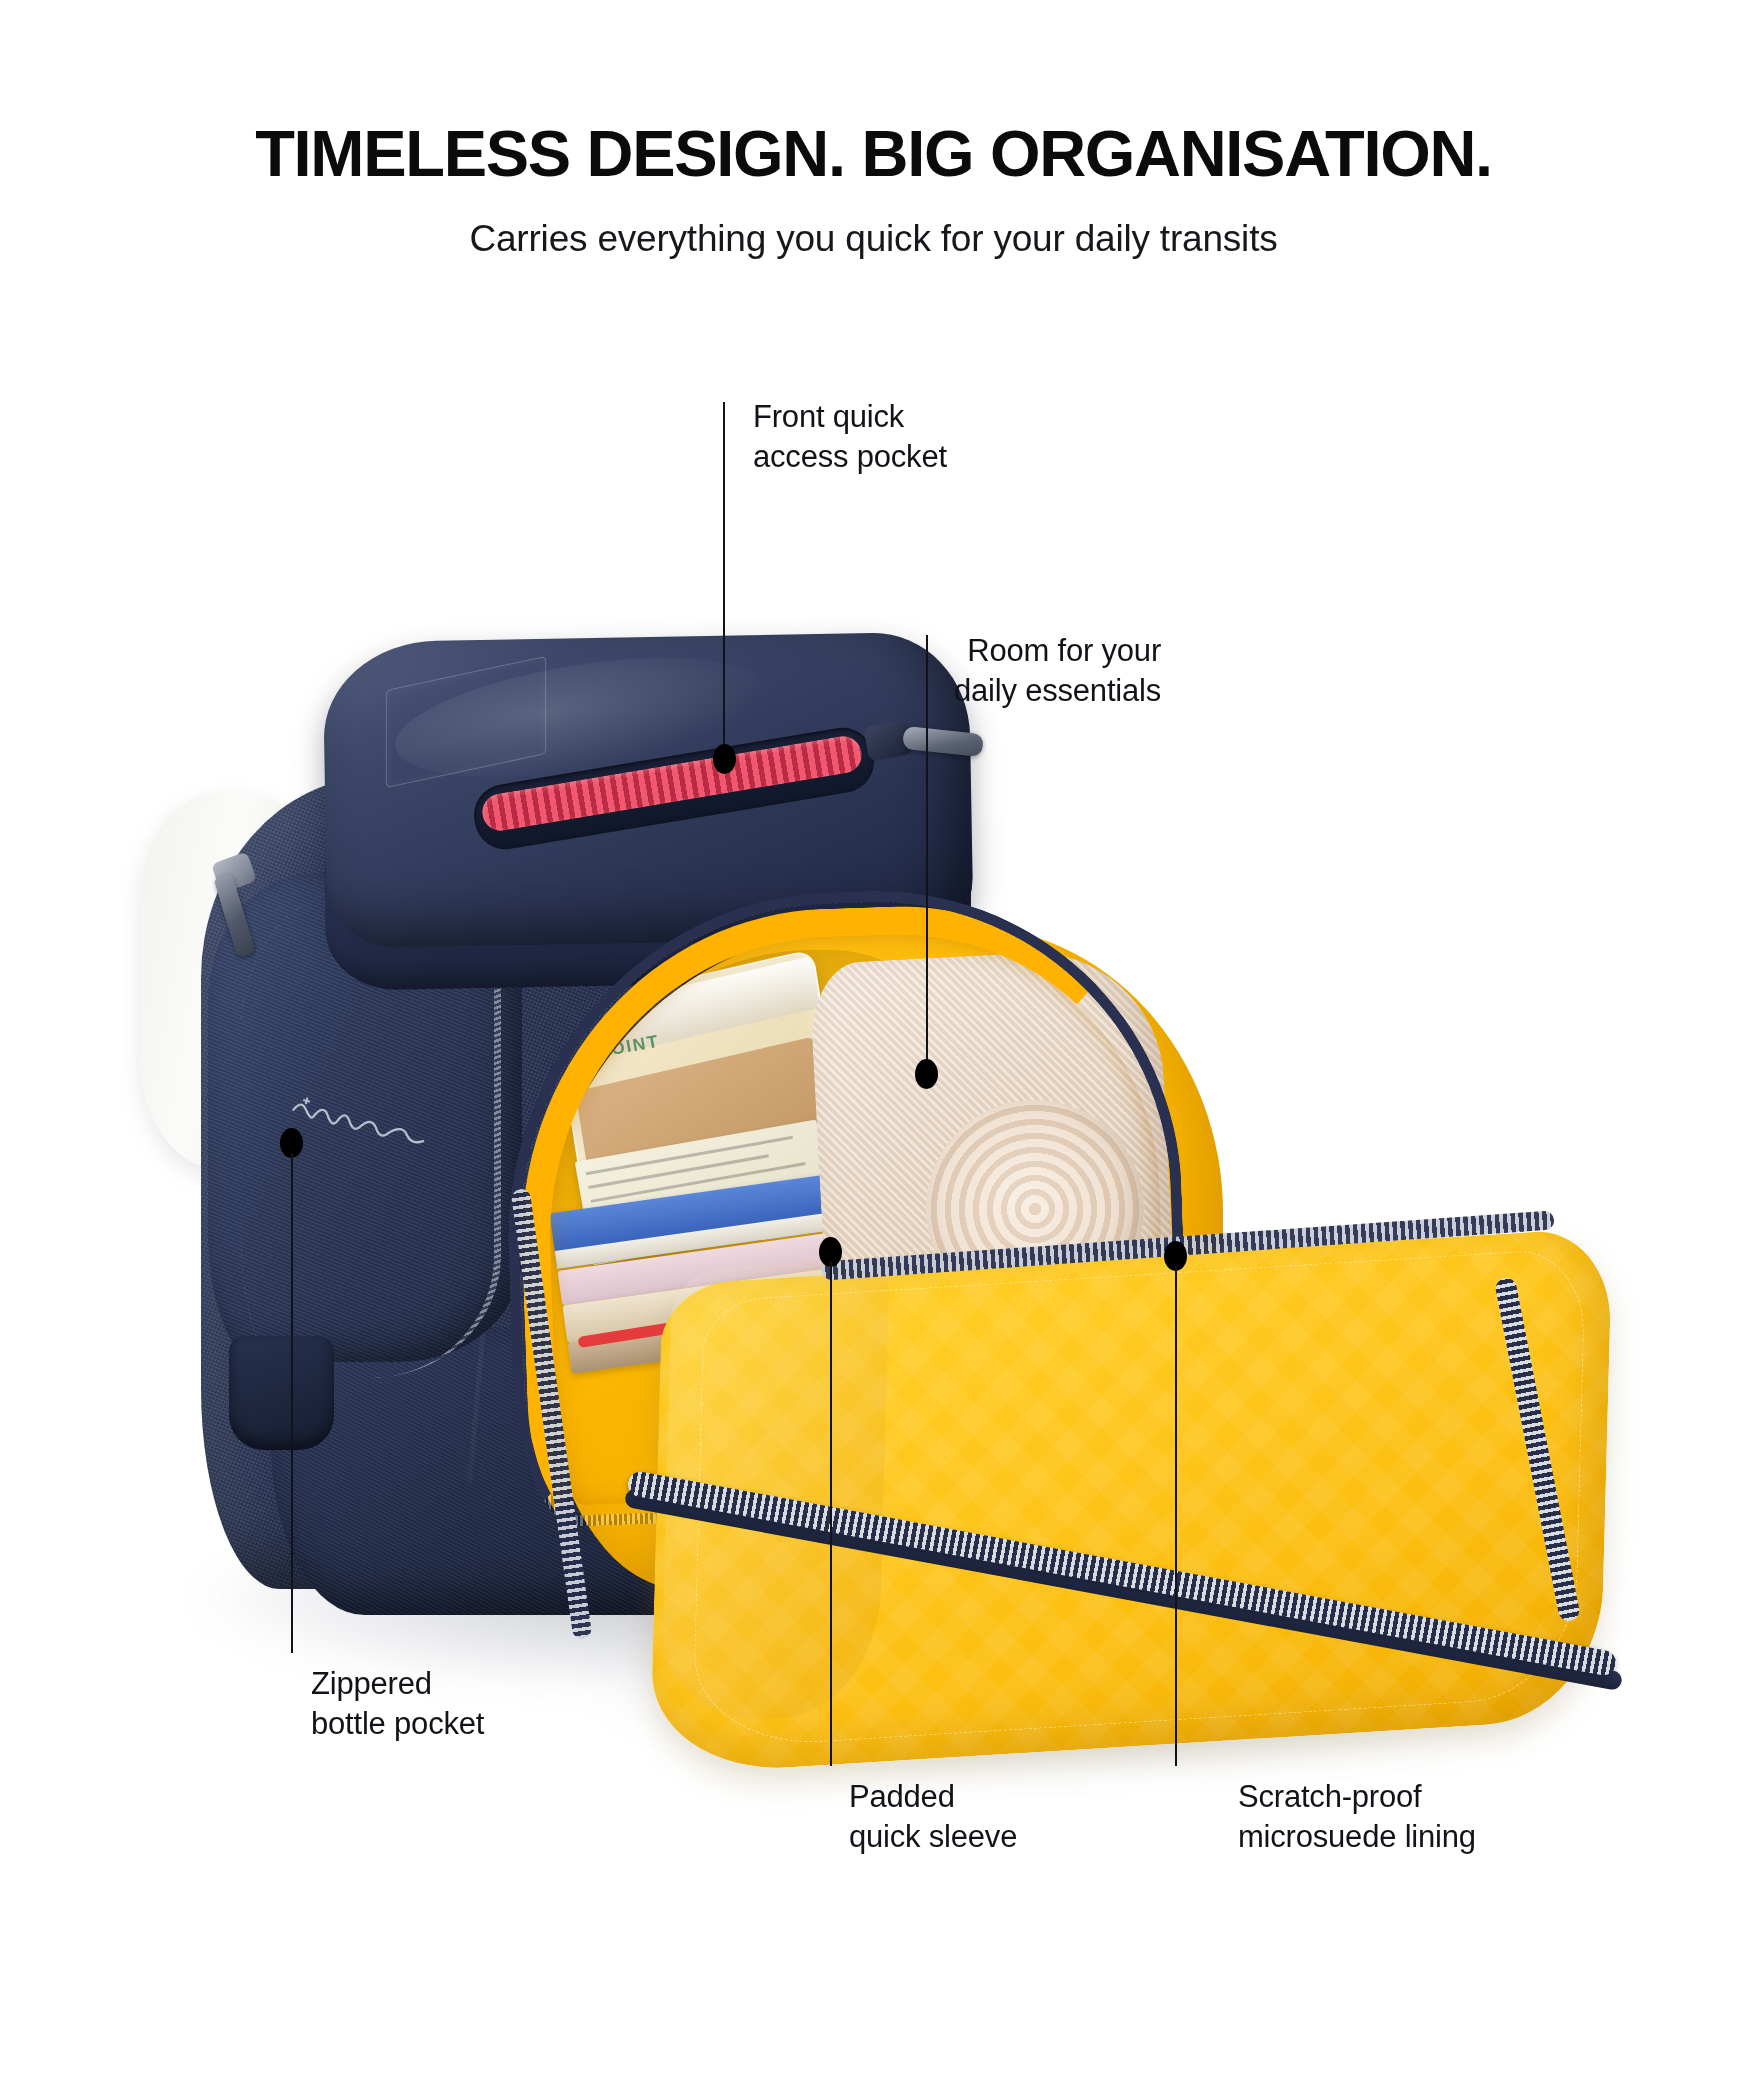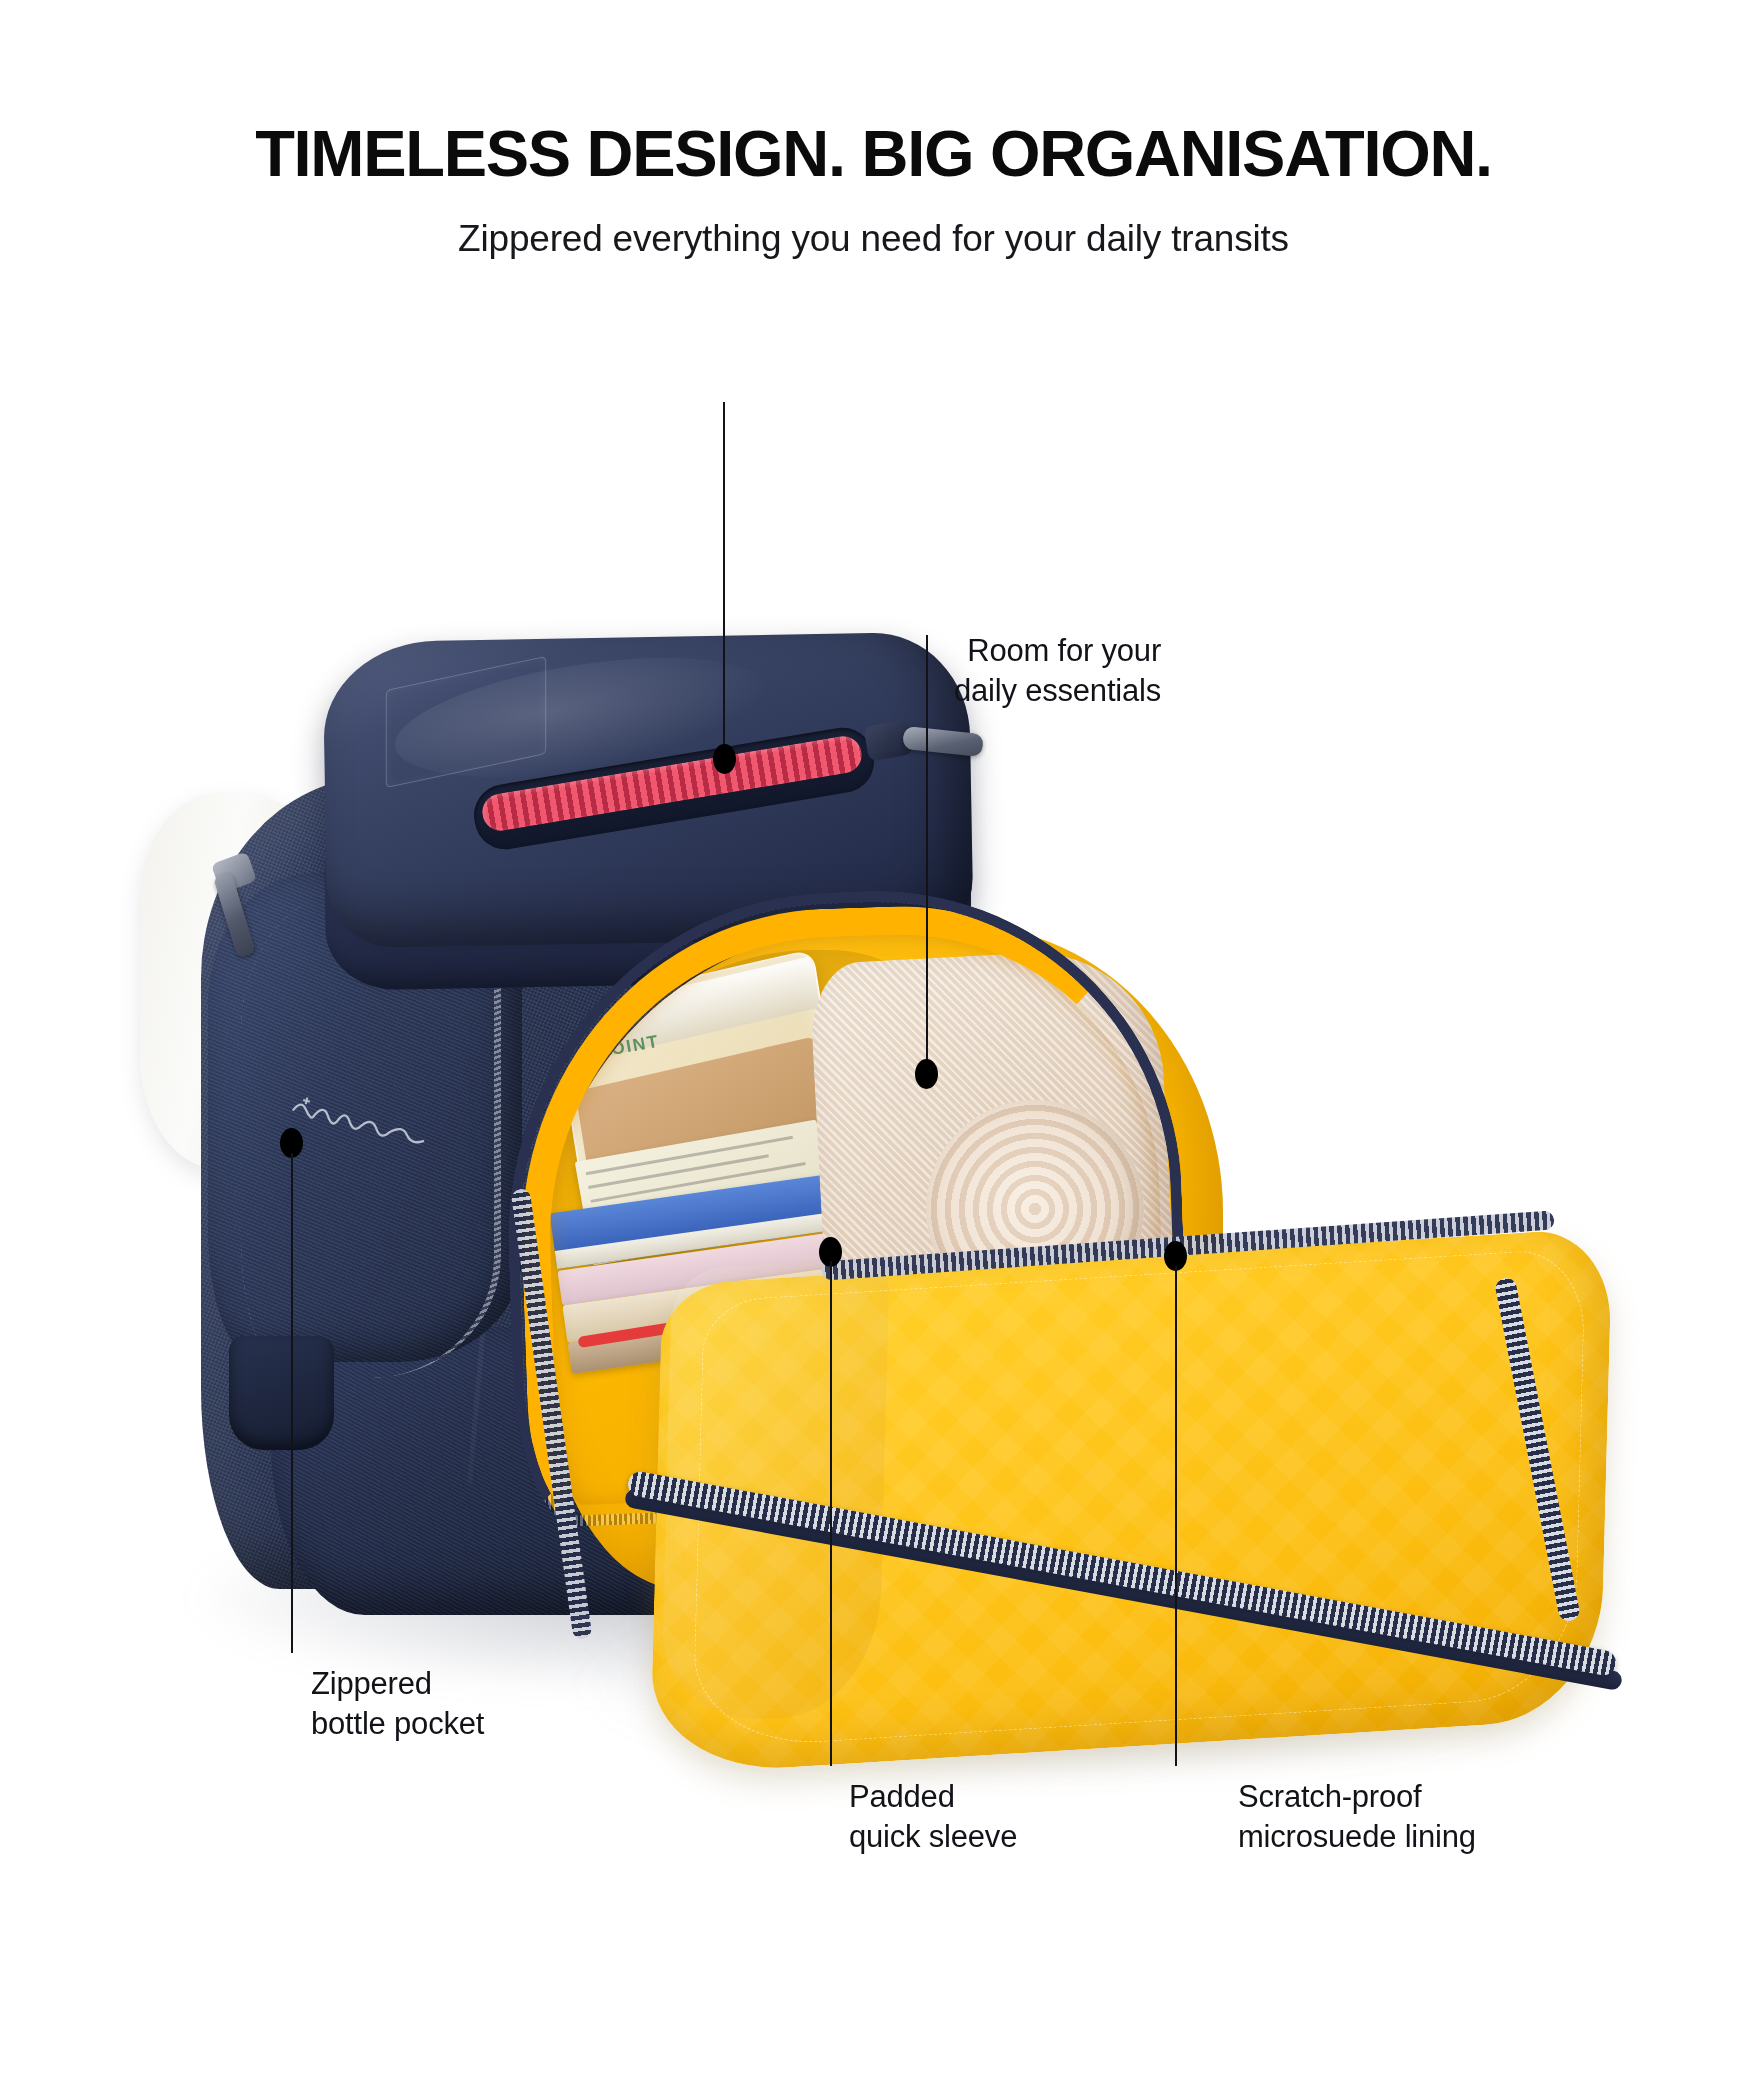--- a/index.html
+++ b/index.html
@@ -352,21 +352,21 @@
     background:repeating-linear-gradient(0deg,#cfd2dc 0 3.5px,#252d49 3.5px 7.9px);
     border-radius:9.6px;transform:rotate(-8deg);opacity:.95;
   }
 </style>
 </head>
 <body>
 
 <div id="stage">
 
   <div class="headline">TIMELESS DESIGN. BIG ORGANISATION.</div>
-  <div class="subhead">Zippered everything you need for your daily transits</div>
+  <div class="subhead">Carries everything you quick for your daily transits</div>
 
   <div class="photo">
 
     <div class="shadow-ground"></div>
     <div class="shadow-flap"></div>
 
     <div class="prop-white"></div>
 
     <div class="body-main"></div>
     <div class="body-lowerfold"></div>
@@ -441,20 +441,22 @@
     <div class="lid-inner-fold"></div>
     <div class="lid-stitch"></div>
     <div class="lid-zip-top"></div>
     <div class="lid-zip-right"></div>
     <div class="lid-zip-navy-edge"></div>
     <div class="lid-zip-bottom"></div>
   </div>
 
   <div class="callout-line" style="left:723px;top:402px;height:349px;"></div>
   <div class="callout-dot" style="left:713px;top:744px;"></div>
+  <div class="callout-text" style="left:753px;top:397px;">Front quick
+access pocket</div>
 
   <div class="callout-line" style="left:926px;top:635px;height:428px;"></div>
   <div class="callout-dot" style="left:915px;top:1059px;"></div>
   <div class="callout-text" style="left:954px;top:631px;text-align:right;">Room for your
 daily essentials</div>
 
   <div class="callout-dot" style="left:280px;top:1128px;"></div>
   <div class="callout-line" style="left:291px;top:1153px;height:500px;"></div>
   <div class="callout-text" style="left:311px;top:1664px;">Zippered
 bottle pocket</div>

